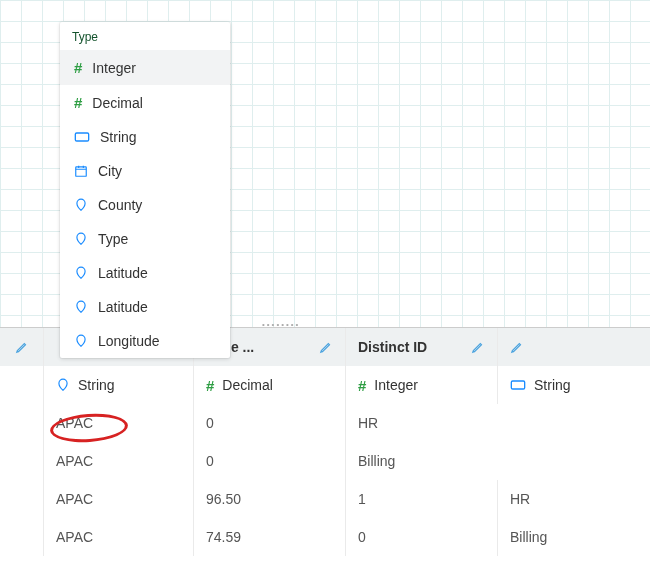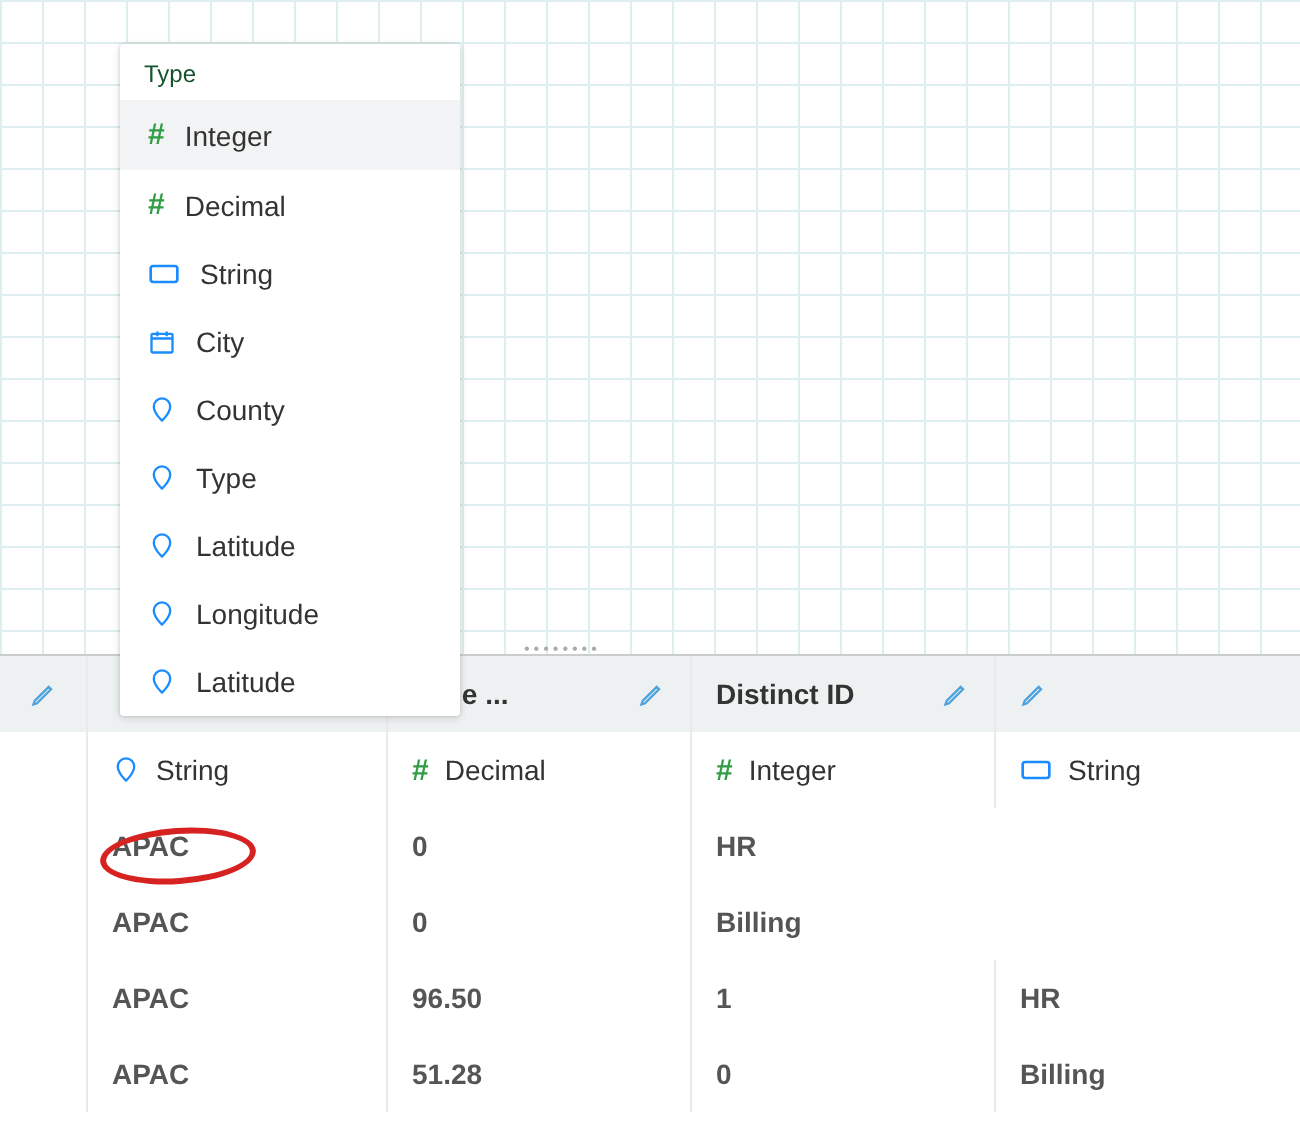--- a/index.html
+++ b/index.html
@@ -33,21 +33,21 @@
 }
 .w0 { width: 44px; justify-content: center; }
 .w1 { width: 150px; }
 .w2 { width: 152px; }
 .w3 { width: 152px; }
 .w4 { width: 152px; border-right: none; }
 .hdr { background: #eef1f2; font-weight: 600; }
 .hdr .title { flex: 1; white-space: nowrap; overflow: hidden; text-overflow: ellipsis; color: #333; }
 .type-row .col { background: #fff; }
 .type-row .col .tlabel { color: #333; }
-.row .col { color: #555; font-weight: bold; }
+.row .col { color: #555; }
 .hash { color: #2f9e44; font-weight: 700; font-size: 15px; }
 .str-ic, .pin-ic, .cal-ic { display: inline-flex; }
 .ellipse {
   position: absolute; left: 50px; top: 414px;
   width: 78px; height: 28px; border: 3px solid #d72222;
   border-radius: 50%; transform: rotate(-4deg);
   pointer-events: none;
 }
 .dropdown {
   position: absolute; left: 60px; top: 22px;
@@ -157,21 +157,21 @@
       <div class="cols row">
         <div class="col w0"></div>
         <div class="col w1">APAC</div>
         <div class="col w2">96.50</div>
         <div class="col w3">1</div>
         <div class="col w4">HR</div>
       </div>
       <div class="cols row">
         <div class="col w0"></div>
         <div class="col w1">APAC</div>
-        <div class="col w2">51.28</div>
+        <div class="col w2">74.59</div>
         <div class="col w3">0</div>
         <div class="col w4">Billing</div>
       </div>
     </div>
 </div>
 
 <div class="ellipse"></div>
 
 <div class="dropdown">
   <div class="dd-head">Type</div>
@@ -224,24 +224,24 @@
           </svg>
         </span>
         <span>Latitude</span>
       </div>
       <div class="dd-item">
         <span class="pin-ic">
           <svg width="14" height="16" viewBox="0 0 24 24" fill="none" stroke="#1a8cff" stroke-width="2">
             <path d="M12 21s7-6 7-12a7 7 0 10-14 0c0 6 7 12 7 12z"></path>
           </svg>
         </span>
+        <span>Latitude</span>
+      </div>
+      <div class="dd-item">
+        <span class="pin-ic">
+          <svg width="14" height="16" viewBox="0 0 24 24" fill="none" stroke="#1a8cff" stroke-width="2">
+            <path d="M12 21s7-6 7-12a7 7 0 10-14 0c0 6 7 12 7 12z"></path>
+          </svg>
+        </span>
         <span>Longitude</span>
       </div>
-      <div class="dd-item">
-        <span class="pin-ic">
-          <svg width="14" height="16" viewBox="0 0 24 24" fill="none" stroke="#1a8cff" stroke-width="2">
-            <path d="M12 21s7-6 7-12a7 7 0 10-14 0c0 6 7 12 7 12z"></path>
-          </svg>
-        </span>
-        <span>Latitude</span>
-      </div>
     </div>
 </div>
 
 </body></html>

